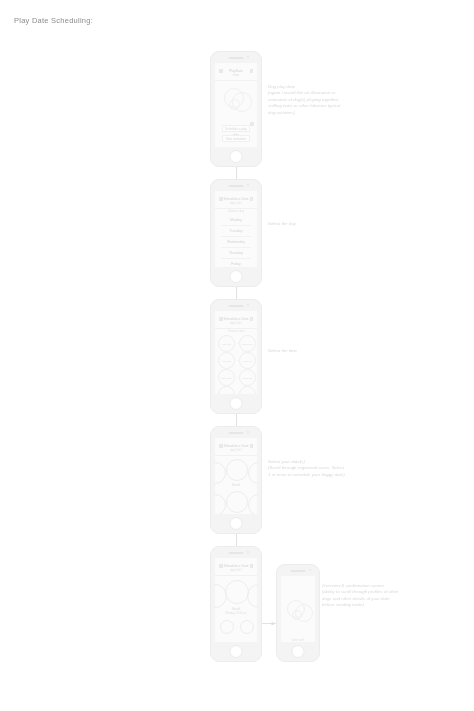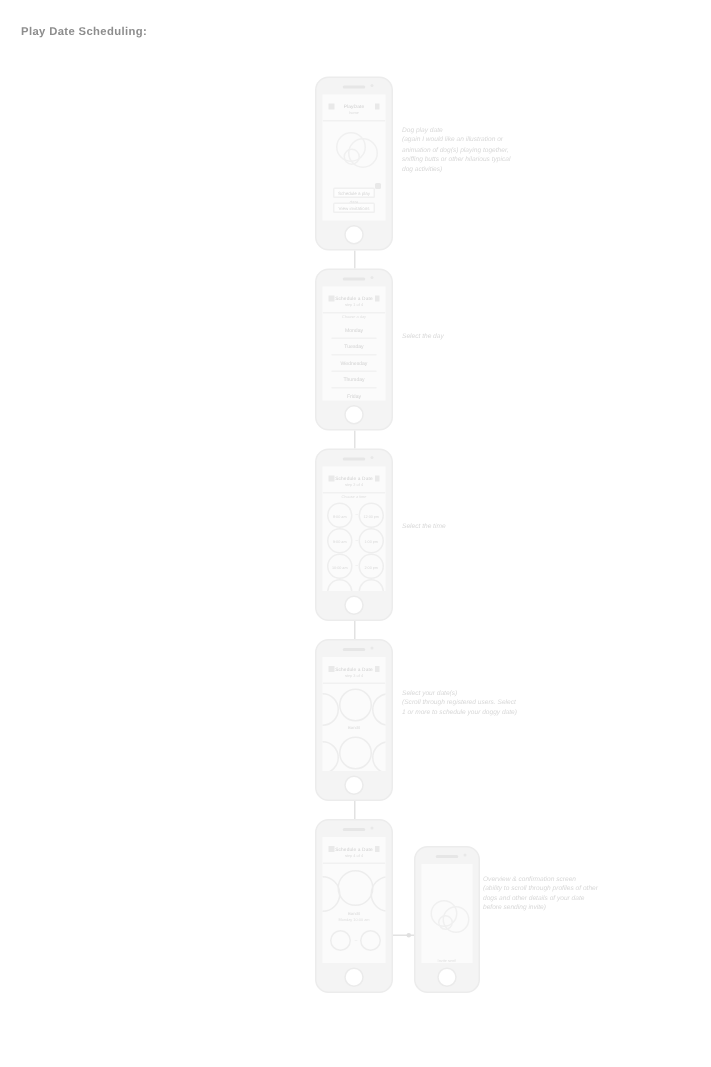--- a/index.html
+++ b/index.html
@@ -16,21 +16,21 @@
     font-family: "Liberation Sans", sans-serif;
     -webkit-font-smoothing: antialiased;
   }
 
   
   .page-title {
     position: absolute;
     left: 14px;
     top: 16px;
     font-size: 7.5px;
-    font-weight: bold;
+    font-weight: normal;
     letter-spacing: 0.25px;
     color: #8d8d8d;
   }
 
   
   .conn-v {
     position: absolute;
     width: 1px;
     background: #e2e2e2;
   }

